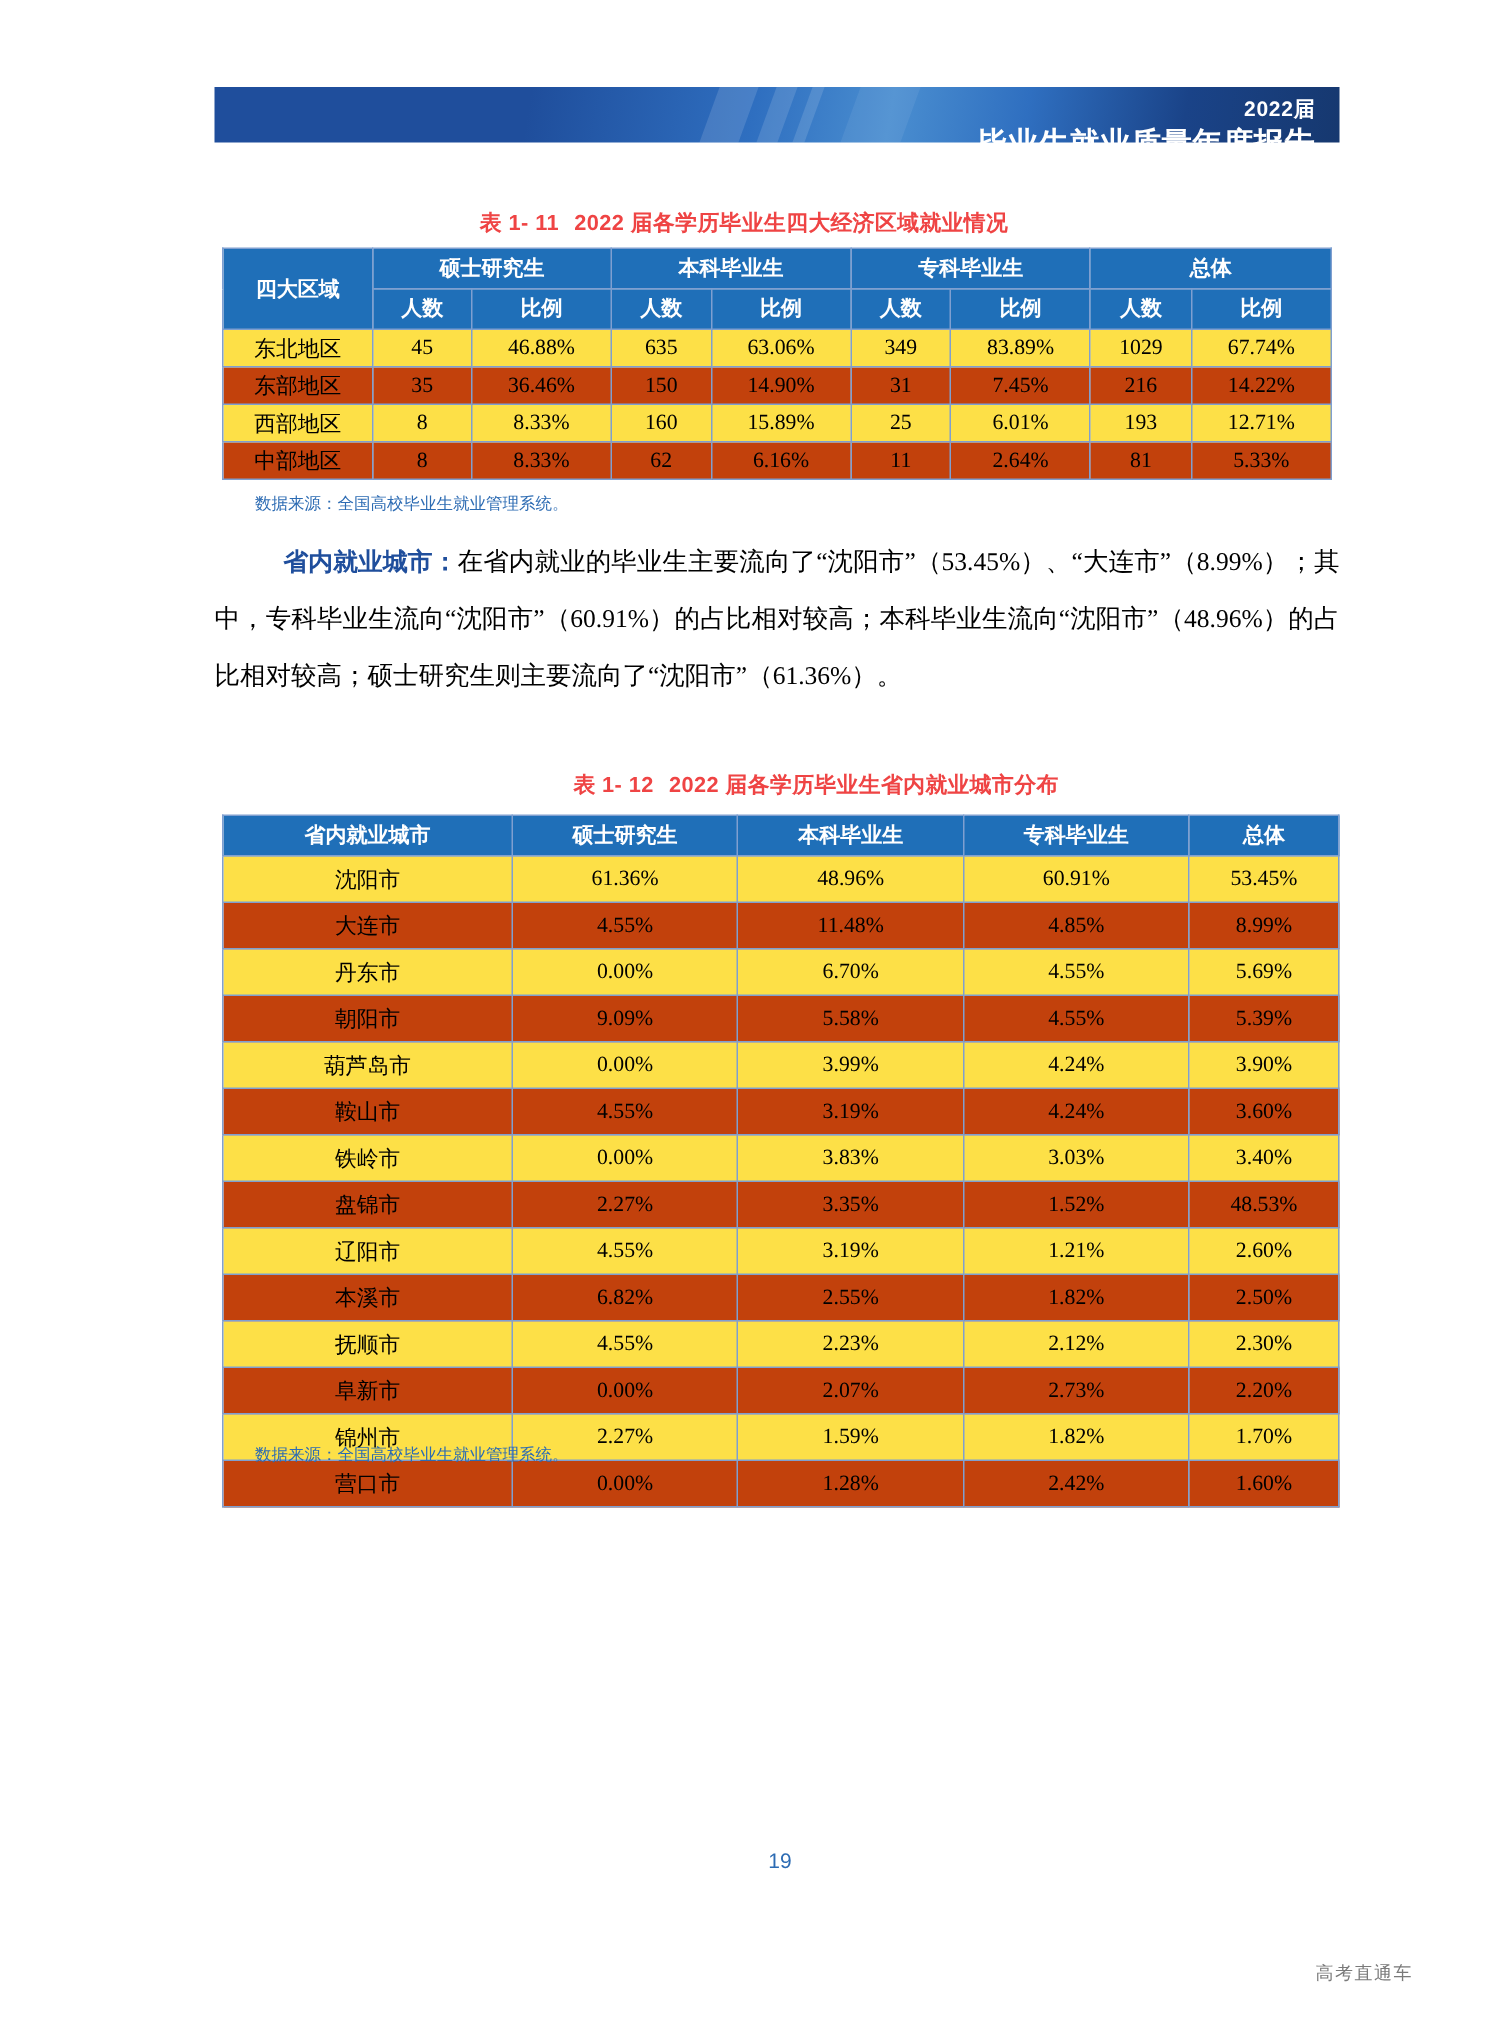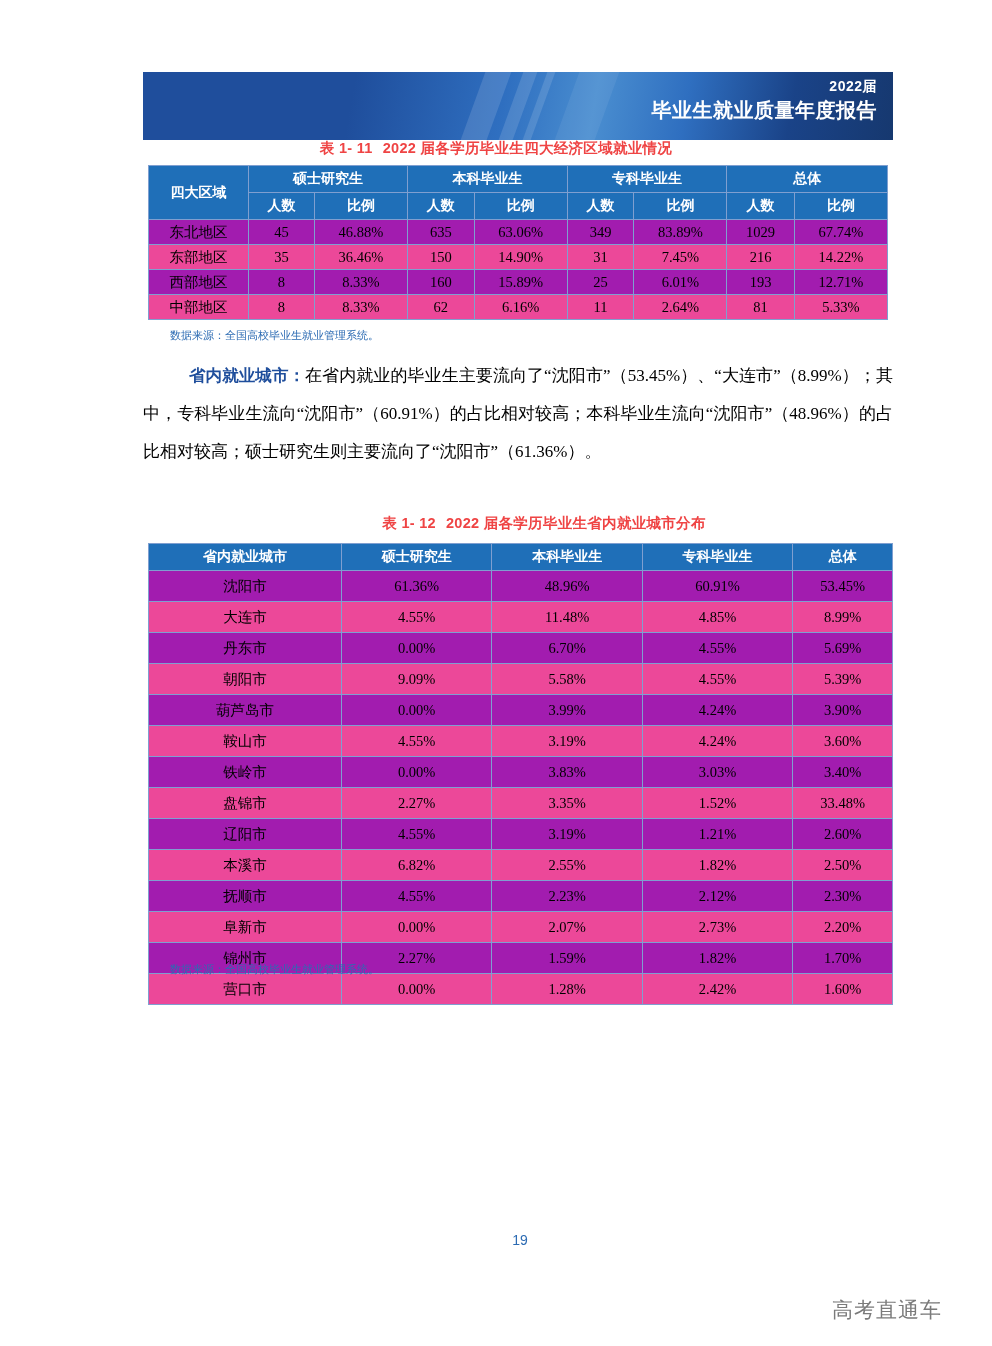--- a/index.html
+++ b/index.html
@@ -15,22 +15,21 @@
     color: #000;
     overflow: hidden;
   }
 
   
   .header {
     position: absolute;
     top: 58px;
     left: 143px;
     width: 750px;
-    height: 68px;
-    margin-top: 14px;
+    height: 37px;
   }
   .header-band {
     position: absolute;
     inset: 0;
     background: linear-gradient(100deg, #1f4e9c 0%, #1f4e9c 28%, #2f6fc0 48%, #4a8ed0 60%, #2f6fc0 72%, #1a4388 86%, #16386f 100%);
   }
   .header-band .stripe {
     position: absolute;
     top: 0;
     height: 100%;
@@ -84,22 +83,22 @@
     font-weight: normal;
   }
   .thead-cell {
     background: #1f6fb8;
     color: #ffffff;
     font-family: "Liberation Sans", sans-serif;
     font-weight: bold;
     font-size: 14px;
     height: 24px;
   }
-  .row-odd { background: #a21caf; padding-left: 17px; }
-  .row-even { background: #ec4899; }
+  .row-odd { background: #fde047; padding-left: 17px; }
+  .row-even { background: #c2410c; }
 
   
   #table-1-11-wrap {
     position: absolute;
     top: 165px;
     left: 148px;
     width: 740px;
   }
   #table-1-11 { width: 740px; }
   #table-1-11 td { height: 22px; }
@@ -153,21 +152,21 @@
     font-family: "Liberation Sans", sans-serif;
     font-size: 14px;
     color: #2c6bb3;
     margin-left: 24px;
   }
   .watermark {
     position: absolute;
     right: 50px;
     bottom: 22px;
     font-family: "Liberation Sans", sans-serif;
-    font-size: 21px;
+    font-size: 12px;
     color: #7a7a7a;
     letter-spacing: 1px;
   }
 </style>
 </head>
 <body>
 
 <div class="header">
   <div class="header-band">
     <div class="stripe" style="left:330px;width:26px;"></div>
@@ -324,21 +323,21 @@
         <td>0.00%</td>
         <td>3.83%</td>
         <td>3.03%</td>
         <td>3.40%</td>
       </tr>
       <tr class="row-even">
         <td>盘锦市</td>
         <td>2.27%</td>
         <td>3.35%</td>
         <td>1.52%</td>
-        <td>33.48%</td>
+        <td>48.53%</td>
       </tr>
       <tr class="row-odd">
         <td>辽阳市</td>
         <td>4.55%</td>
         <td>3.19%</td>
         <td>1.21%</td>
         <td>2.60%</td>
       </tr>
       <tr class="row-even">
         <td>本溪市</td>

